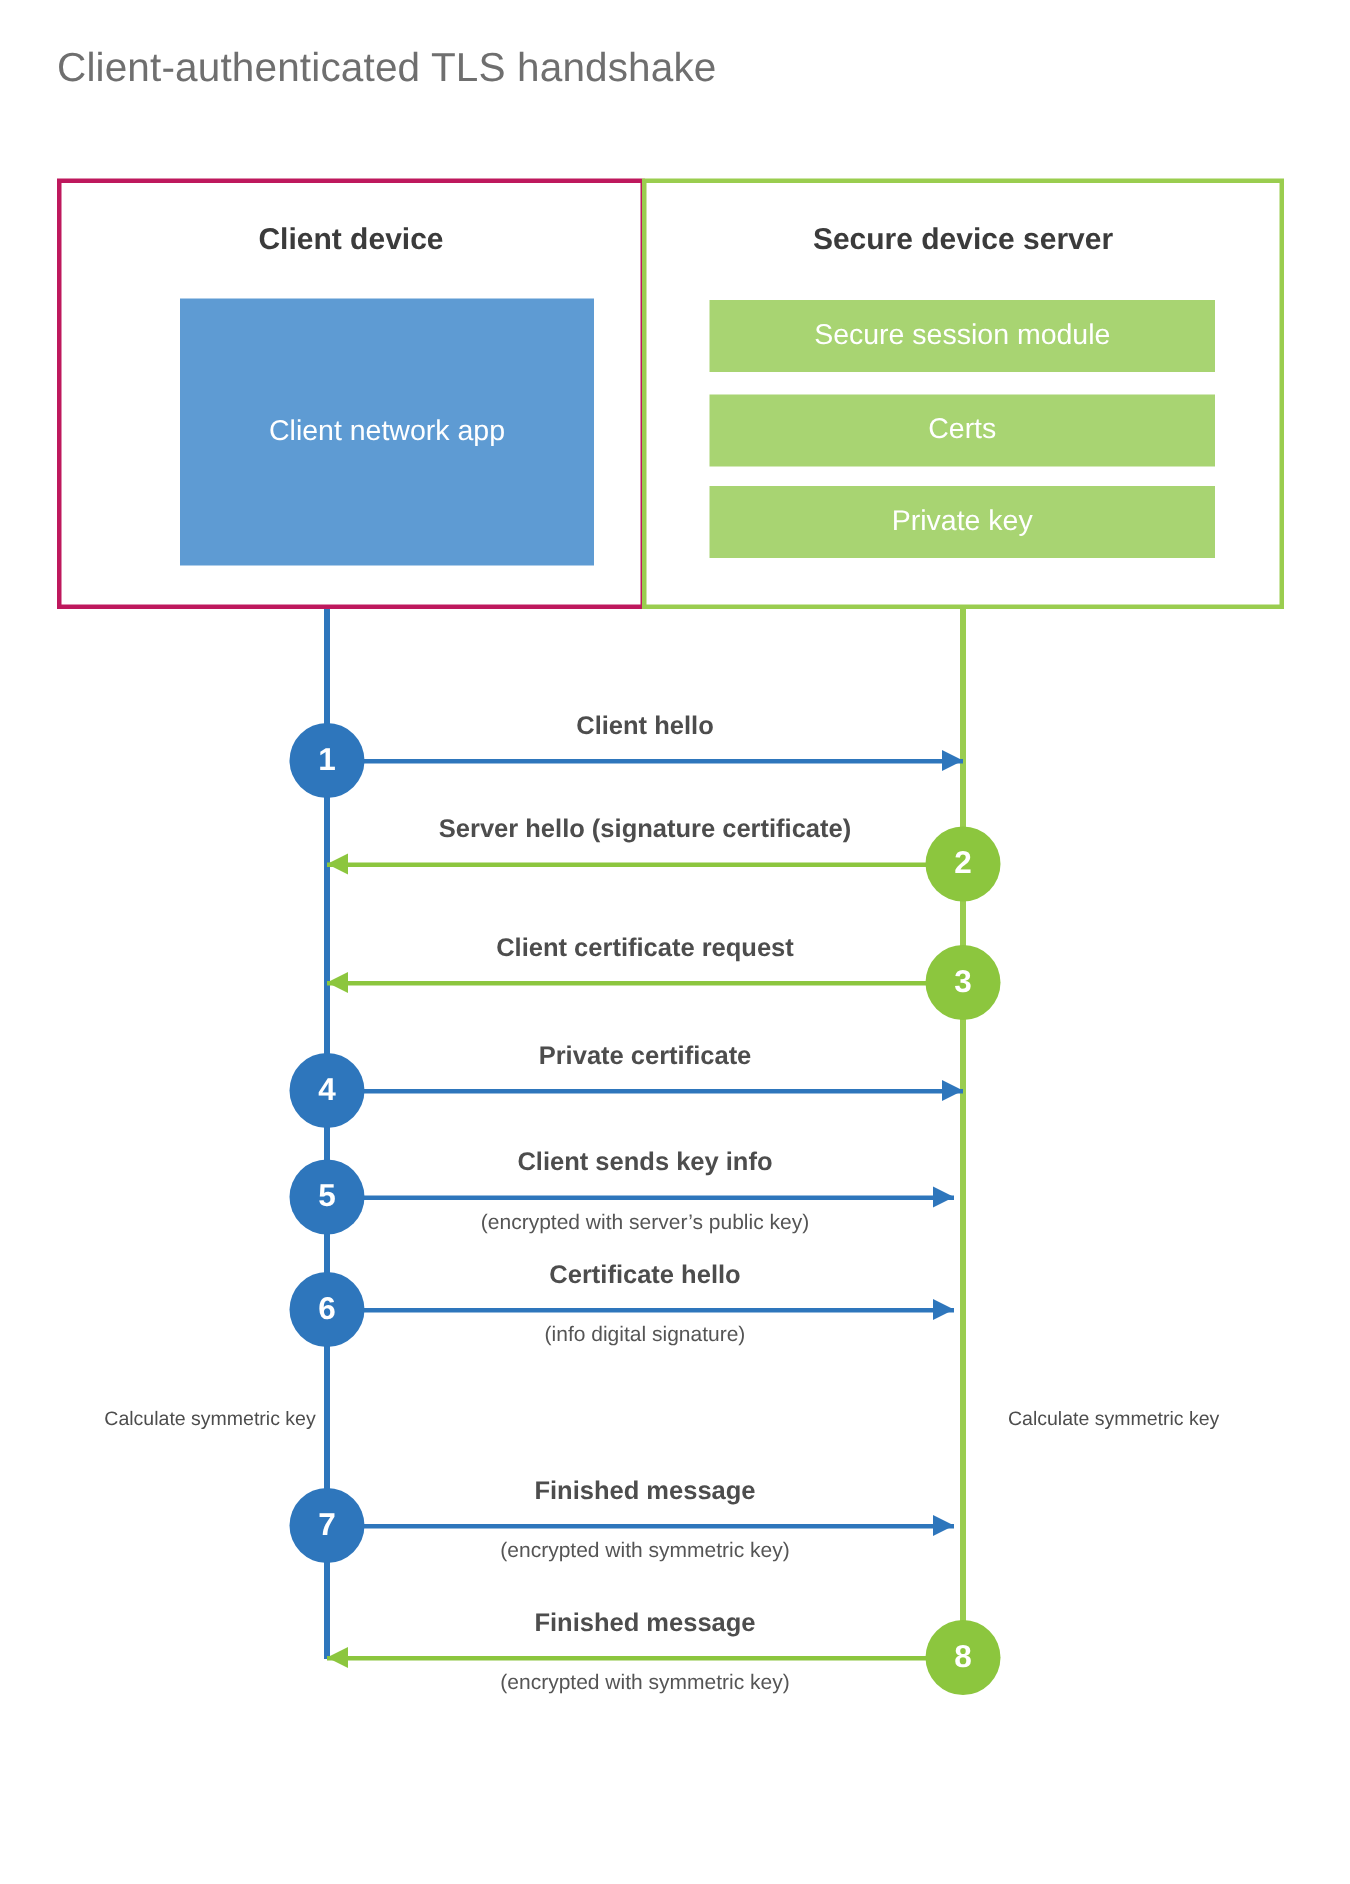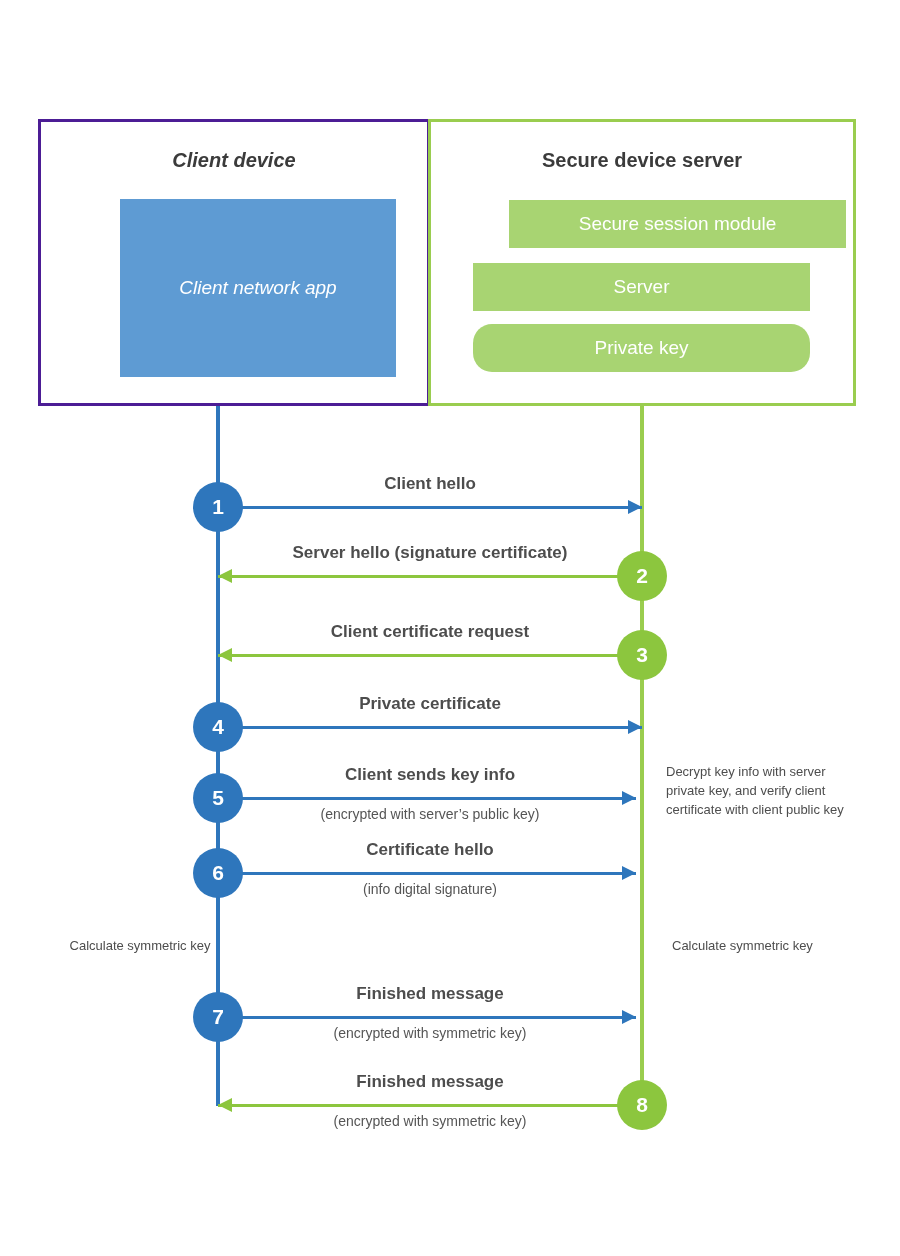--- a/index.html
+++ b/index.html
@@ -38,22 +38,21 @@
   .party-box {
     position: absolute;
     background: #ffffff;
     box-sizing: border-box;
   }
   .party-box.client {
     left: 38px;
     top: 119px;
     width: 392px;
     height: 287px;
-    border: 3px solid #4c1d95;
-    font-style: italic;
+    border: 3px solid #be185d;
   }
   .party-box.server {
     left: 428px;
     top: 119px;
     width: 428px;
     height: 287px;
     border: 3px solid #9acd4f;
   }
   .party-title {
     position: absolute;
@@ -95,23 +94,23 @@
     height: 48px;
     background: #a8d472;
     display: flex;
     align-items: center;
     justify-content: center;
     color: #ffffff;
     font-size: 19px;
     font-weight: 300;
     box-sizing: border-box;
   }
-  .srv-bar.b0 { top: 78px; margin-left: 36px; }
+  .srv-bar.b0 { top: 78px; }
   .srv-bar.b1 { top: 141px; }
-  .srv-bar.b2 { top: 202px; border-radius: 19px; }
+  .srv-bar.b2 { top: 202px; }
 
   
   .lifeline {
     position: absolute;
     width: 4px;
   }
   .lifeline.client-line {
     left: 216px;
     top: 406px;
     height: 700px;
@@ -218,30 +217,31 @@
     left: 672px;
     top: 937px;
     width: 170px;
   }
 </style>
 </head>
 <body>
 
 <div id="stage">
 
+  <div class="page-title">Client-authenticated TLS handshake</div>
 
   <div class="party-box client">
     <div class="party-title">Client device</div>
     <div class="client-app">Client network app</div>
   </div>
 
   <div class="party-box server">
     <div class="party-title">Secure device server</div>
     <div class="srv-bar b0">Secure session module</div>
-    <div class="srv-bar b1">Server</div>
+    <div class="srv-bar b1">Certs</div>
     <div class="srv-bar b2">Private key</div>
   </div>
 
   <div class="lifeline client-line"></div>
   <div class="lifeline server-line"></div>
 
   <div class="msg-row" style="top:507px">
     <div class="msg-line blue" style="left:218px; width:424px;"></div>
     <div class="arrow-head right-blue" style="left:628px;"></div>
     <div class="msg-label">Client hello</div>
@@ -294,17 +294,16 @@
   </div>
 
   <div class="msg-row" style="top:1105px">
     <div class="msg-line green" style="left:218px; width:424px;"></div>
     <div class="arrow-head left-green" style="left:218px;"></div>
     <div class="msg-label">Finished message</div>
     <div class="msg-sublabel">(encrypted with symmetric key)</div>
     <div class="step-circle green">8</div>
   </div>
 
-  <div class="side-note right-decrypt">Decrypt key info with server private key, and verify client certificate with client public key</div>
   <div class="side-note left-calc">Calculate symmetric key</div>
   <div class="side-note right-calc">Calculate symmetric key</div>
 
 </div>
 
 </body></html>

